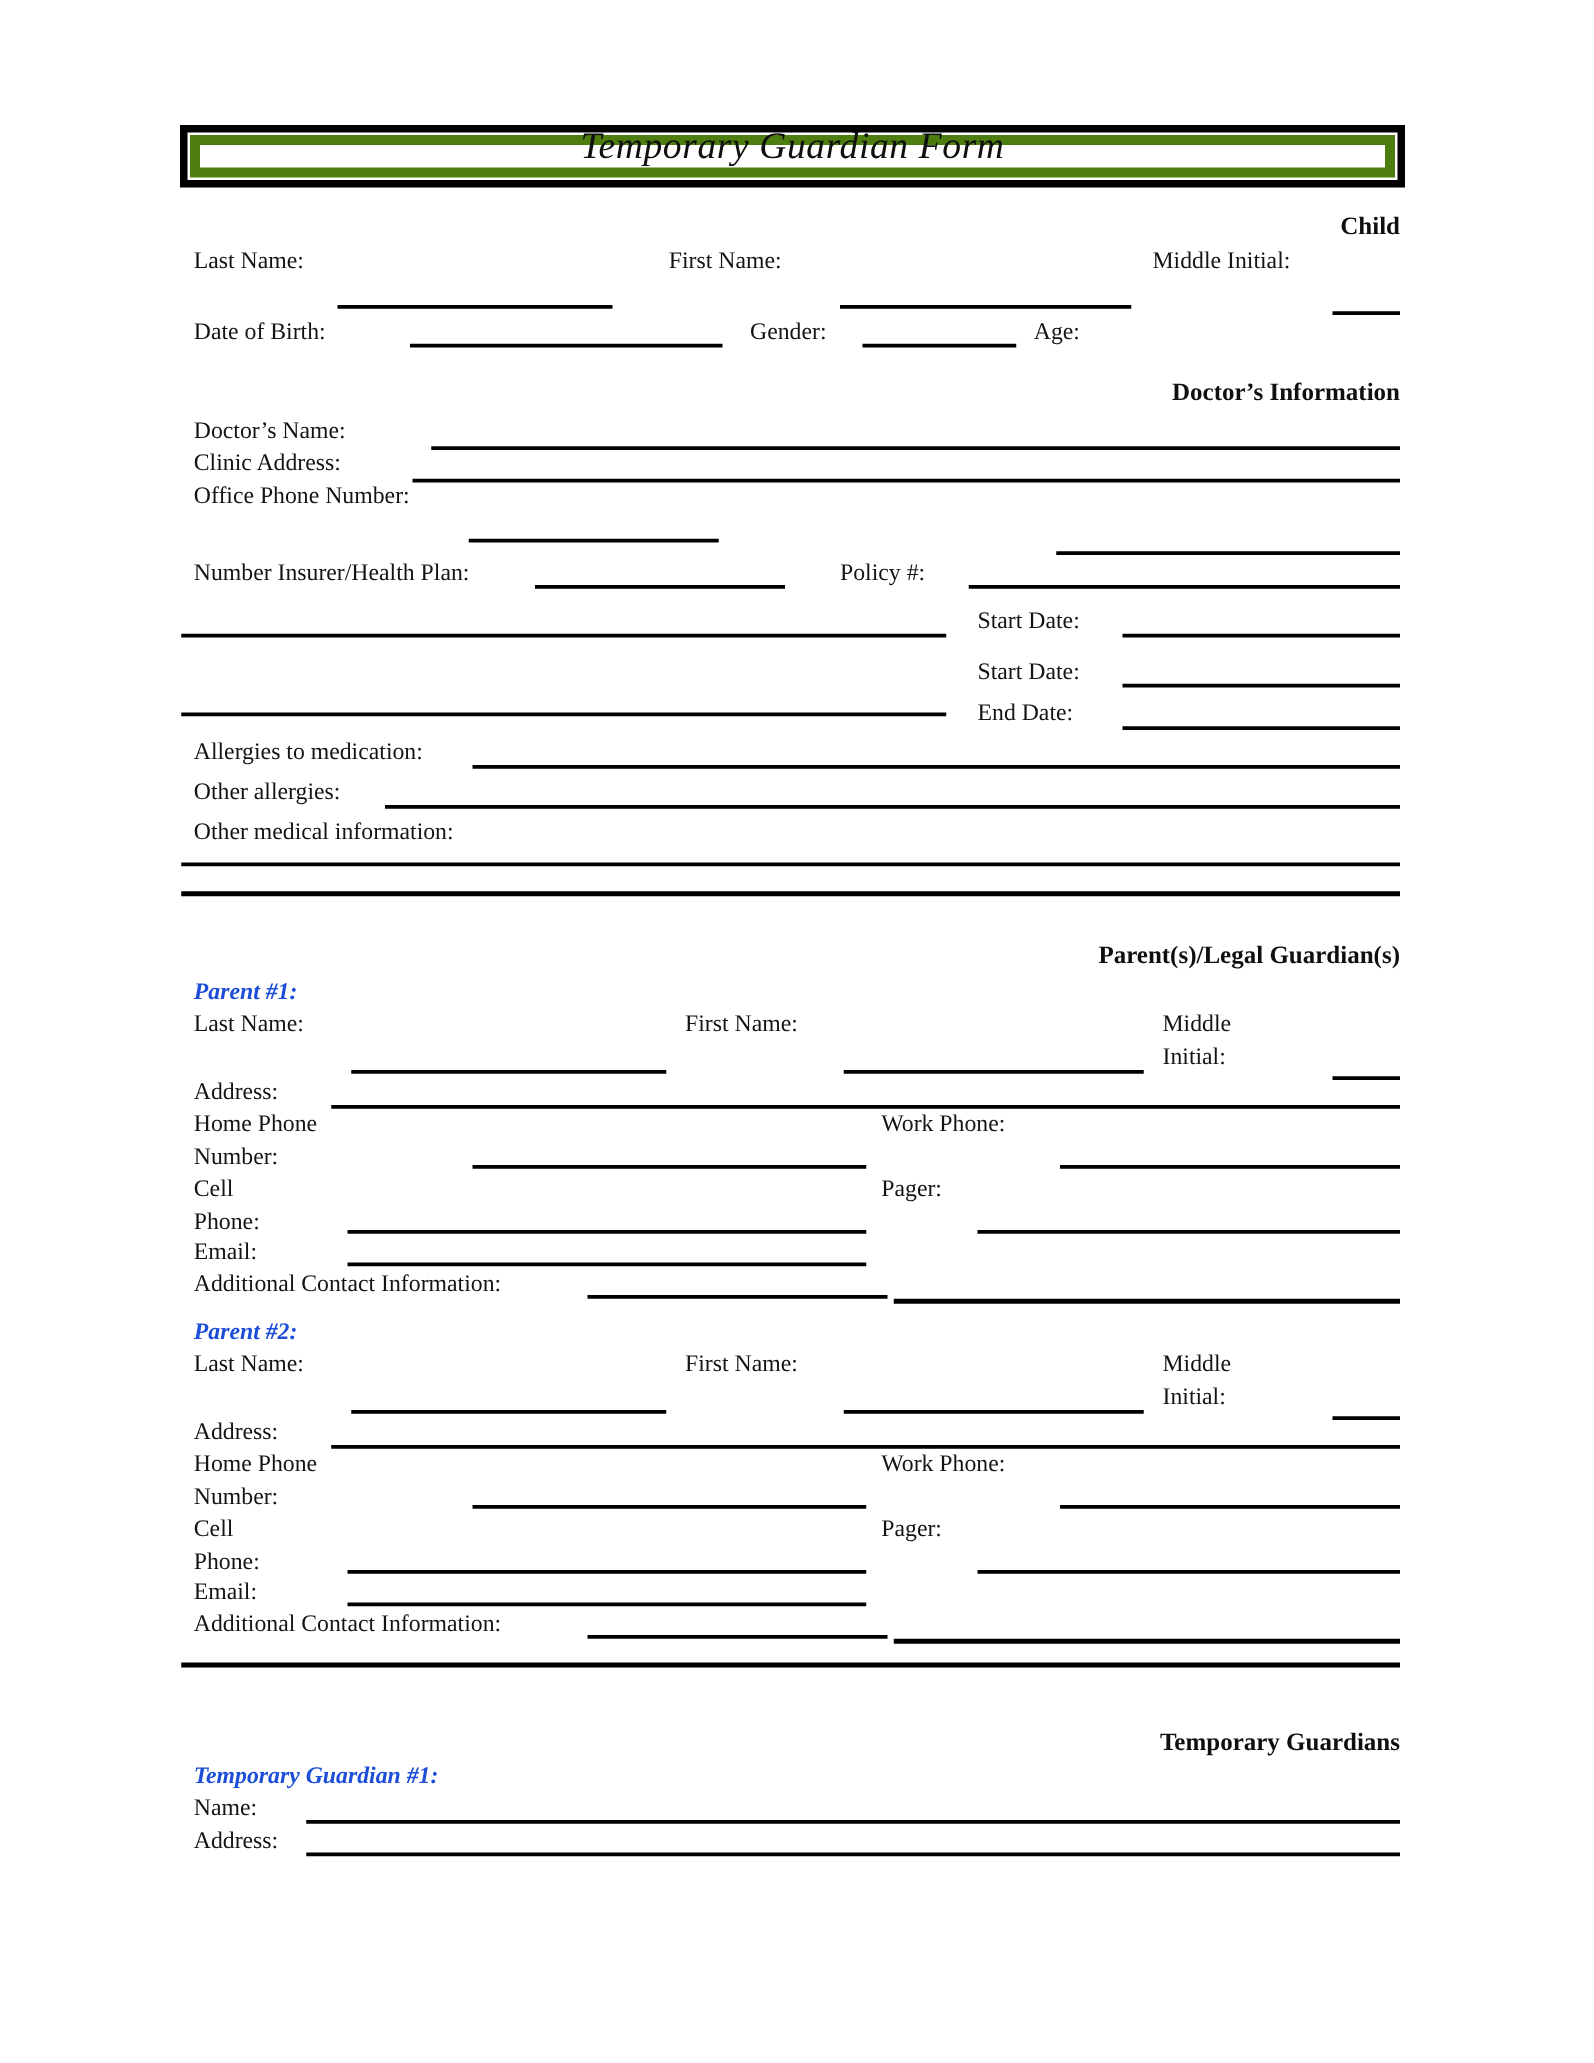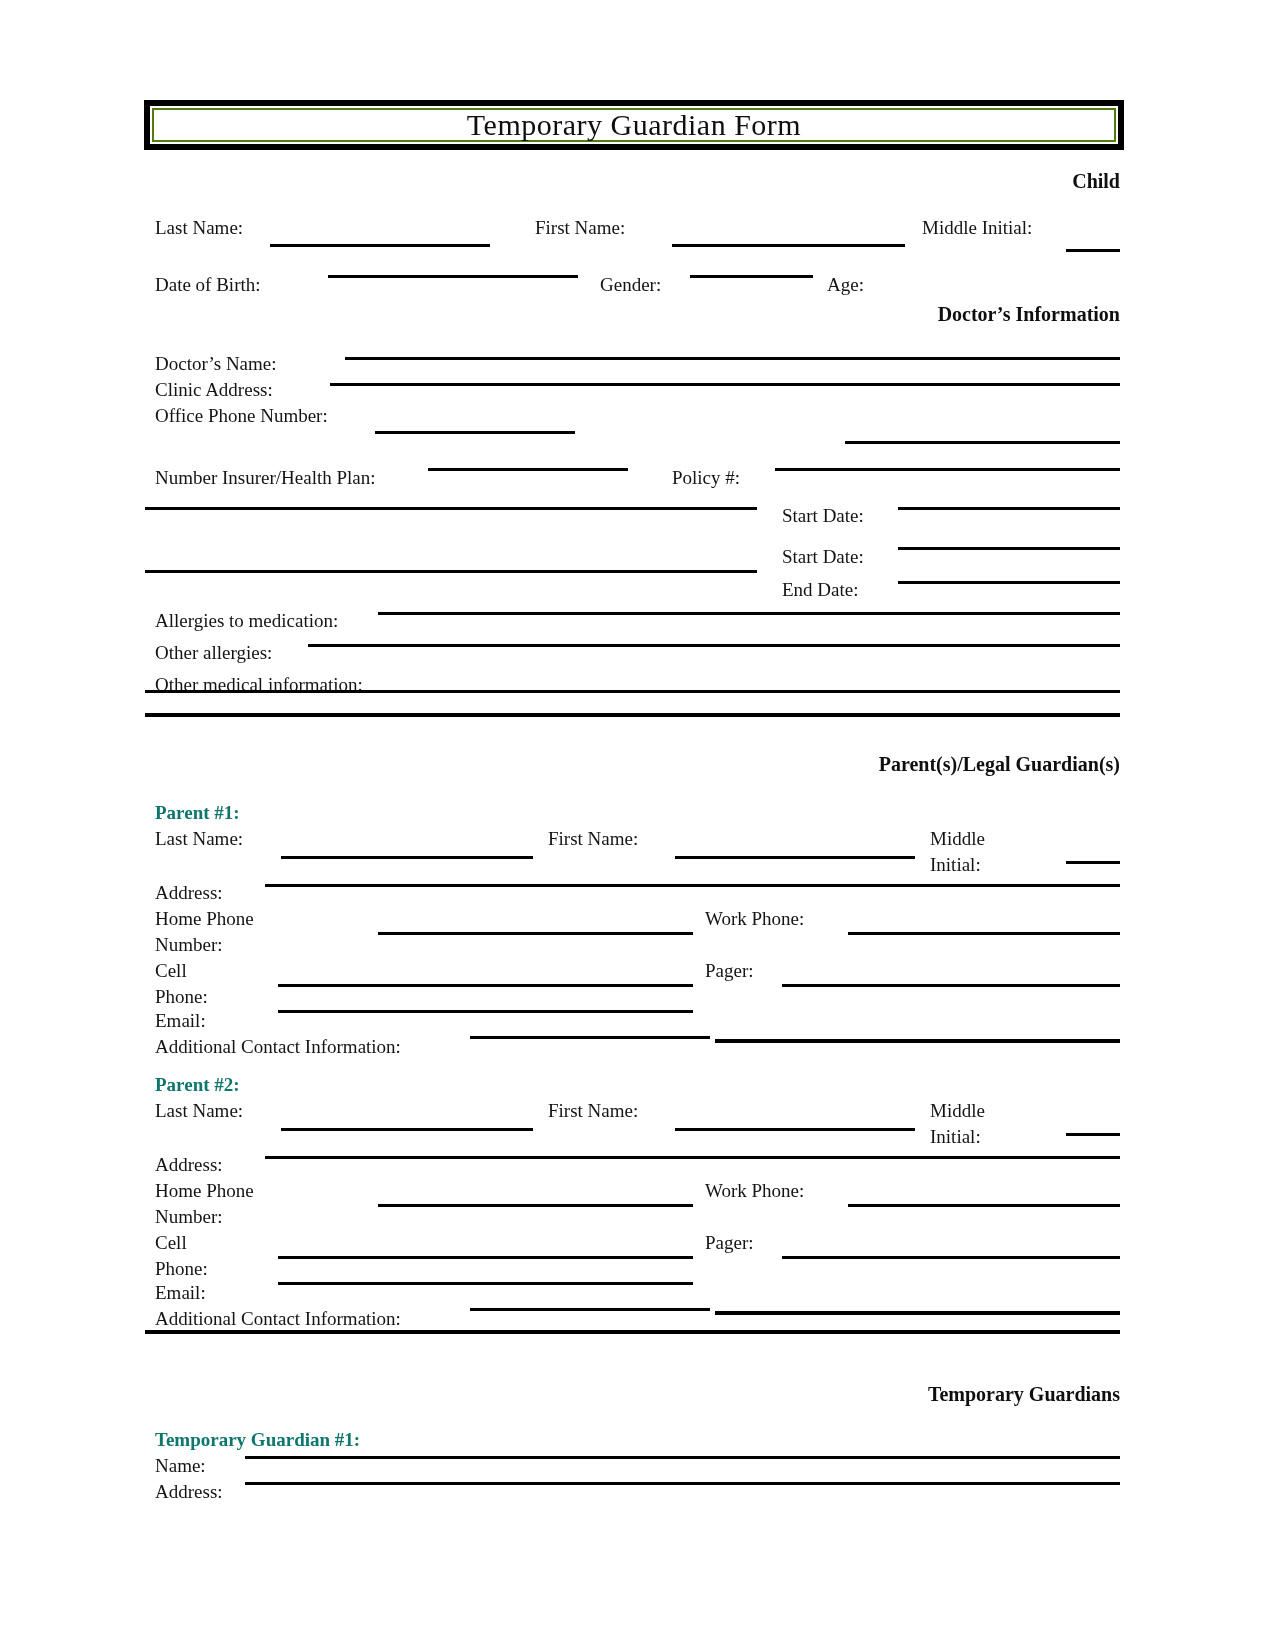--- a/index.html
+++ b/index.html
@@ -10,34 +10,34 @@
     font-family:"Liberation Serif","DejaVu Serif",serif;
     color:#141414;
     overflow:hidden;
   }
   .title-box{
     position:absolute;left:144px;top:100px;width:980px;height:50px;
     border:6px solid #000;box-sizing:border-box;
   }
   .title-inner{
     position:absolute;inset:2px;
-    border:2px solid #4d7c0f;
-    display:flex;align-items:center;justify-content:center;
+    border:8px solid #4d7c0f;
+    display:flex;align-items:flex-end;justify-content:center;font-style:italic;
   }
   .title-text{
     font-size:30px;letter-spacing:0.5px;color:#0f0f0f;
   }
   .h{
     position:absolute;left:145px;width:975px;text-align:right;
     font-weight:bold;font-size:20px;color:#0f0f0f;
   }
   .lbl{
-    position:absolute;font-size:19px;line-height:26px;color:#141414;margin-top:19px;
+    position:absolute;font-size:19px;line-height:26px;color:#141414;
   }
-  .bold{font-weight:bold;color:#0f766e;}
+  .bold{font-weight:bold;color:#1d4ed8;font-style:italic;}
   .line{
     position:absolute;height:3px;background:#000;
     font-size:17px;line-height:17px;overflow:hidden;
   }
   .thick{height:4px;}
 </style>
 </head>
 <body>
 
 <div class="page">

